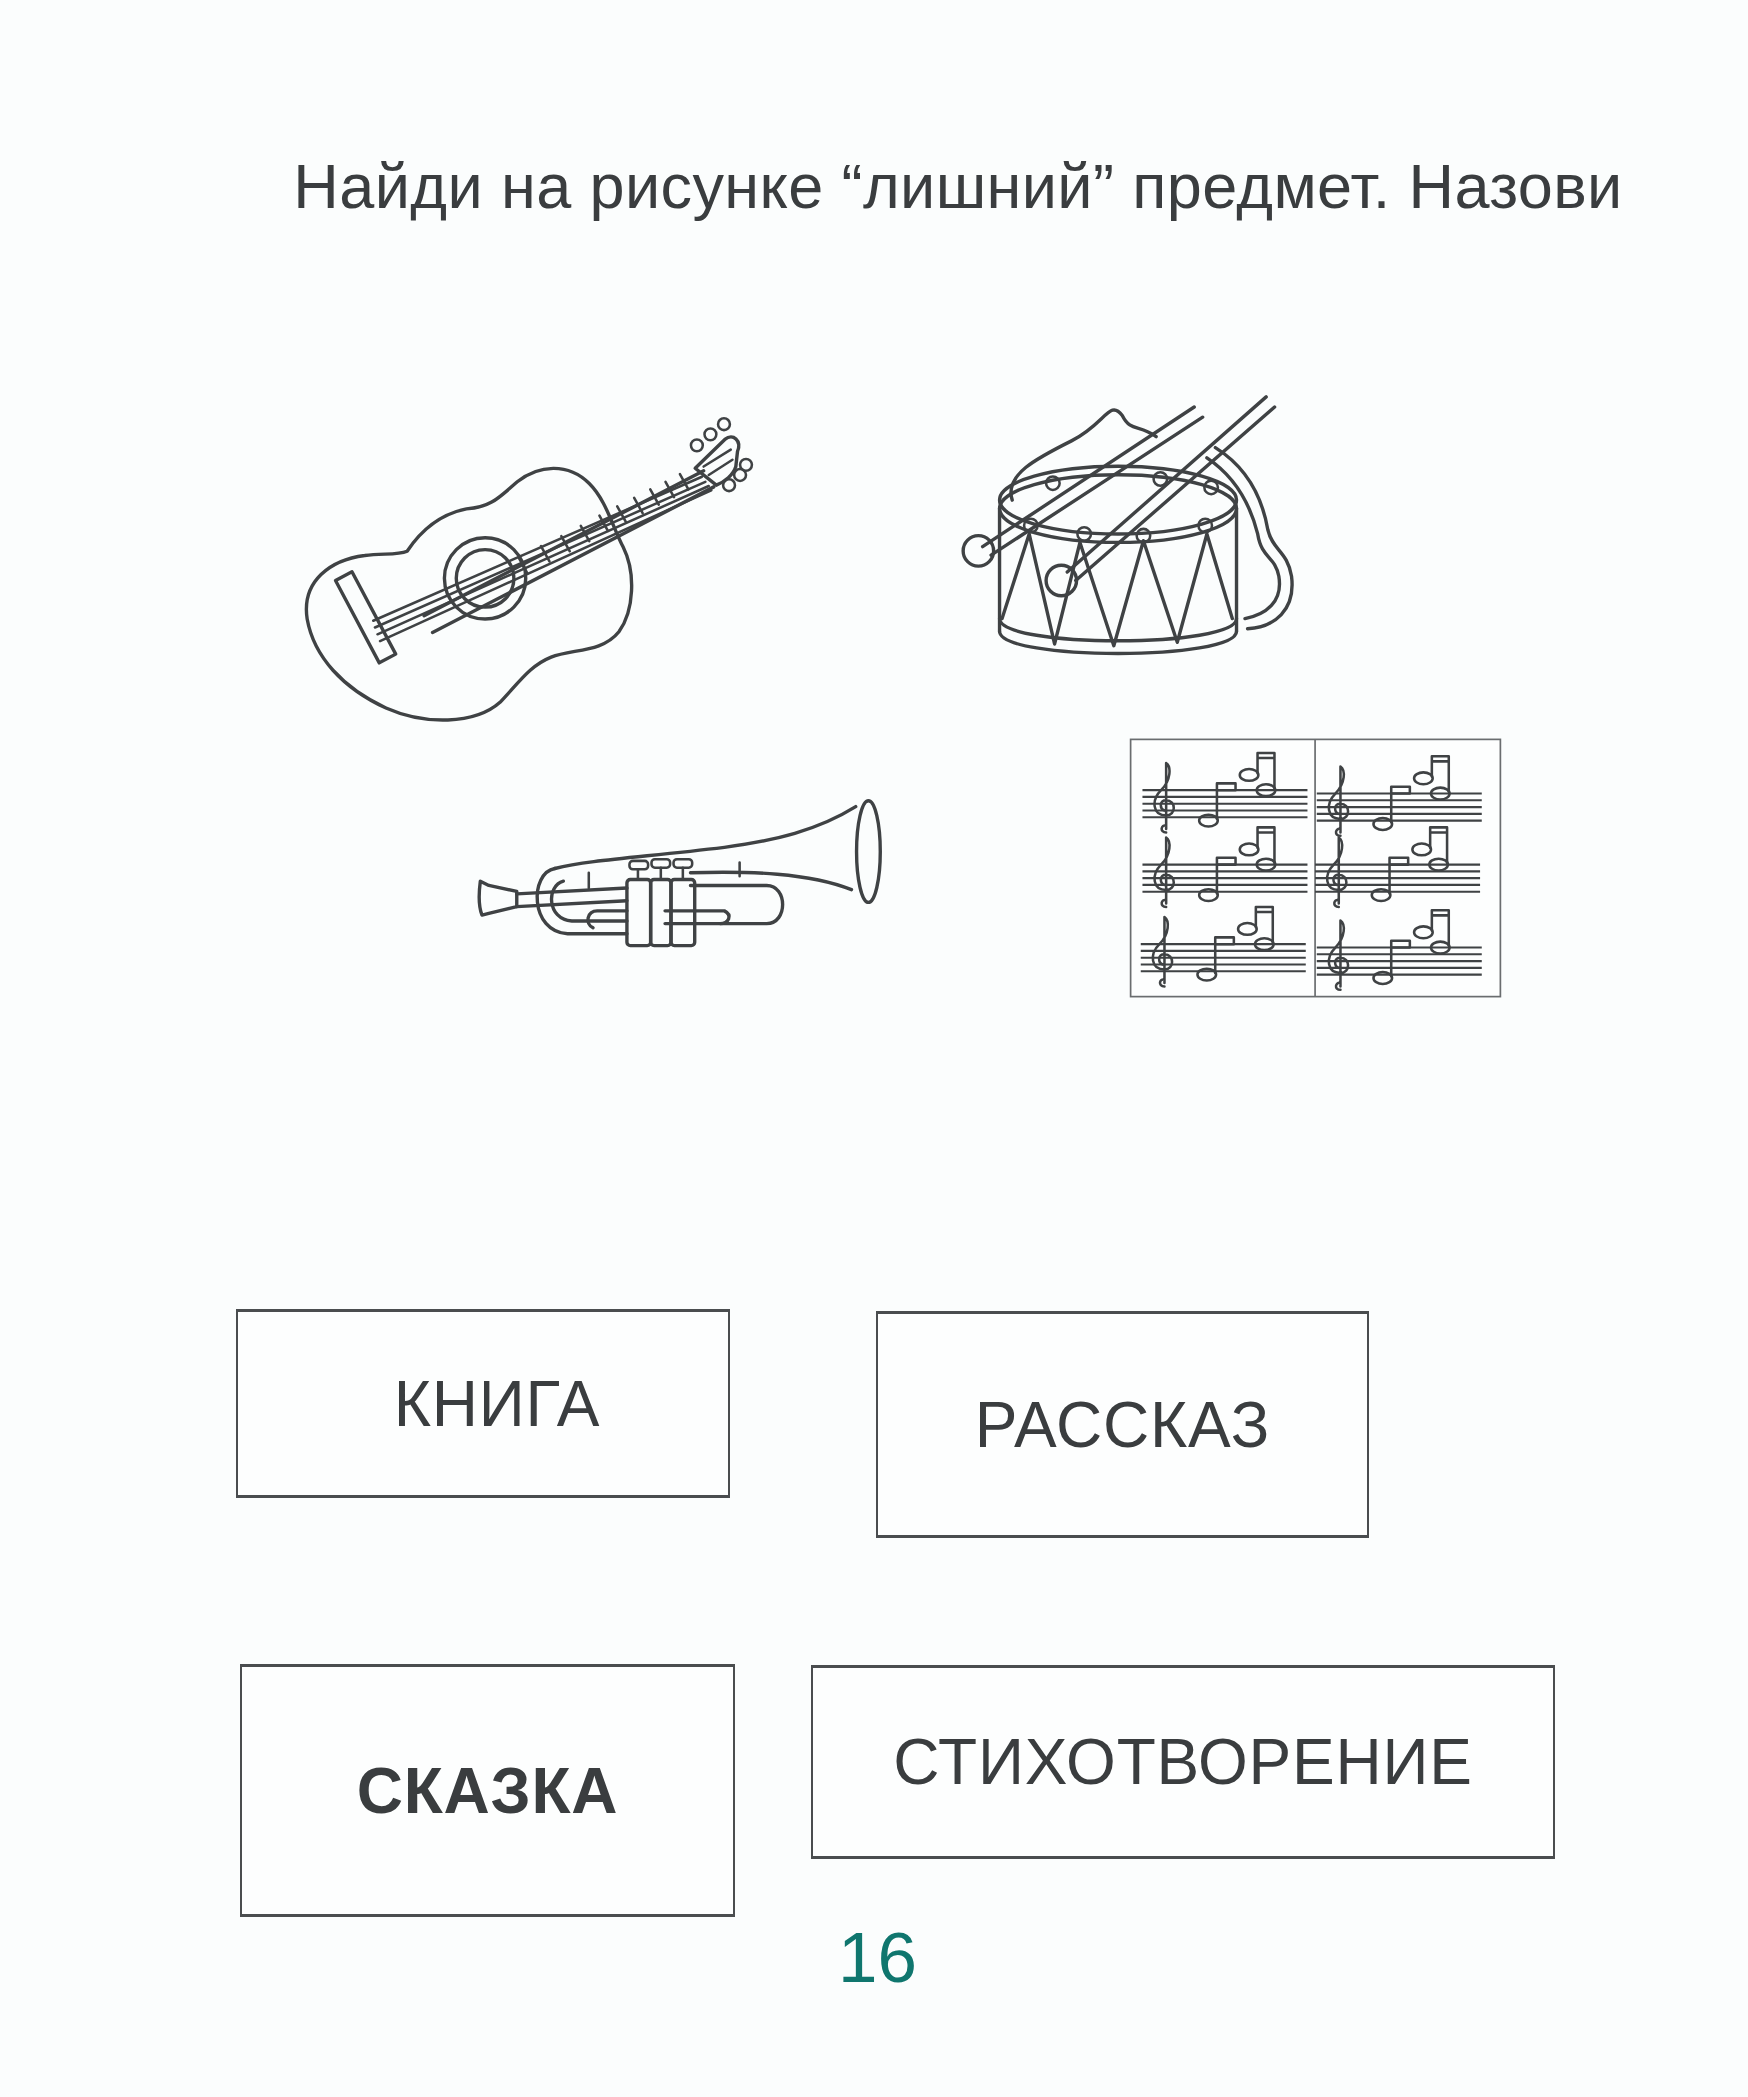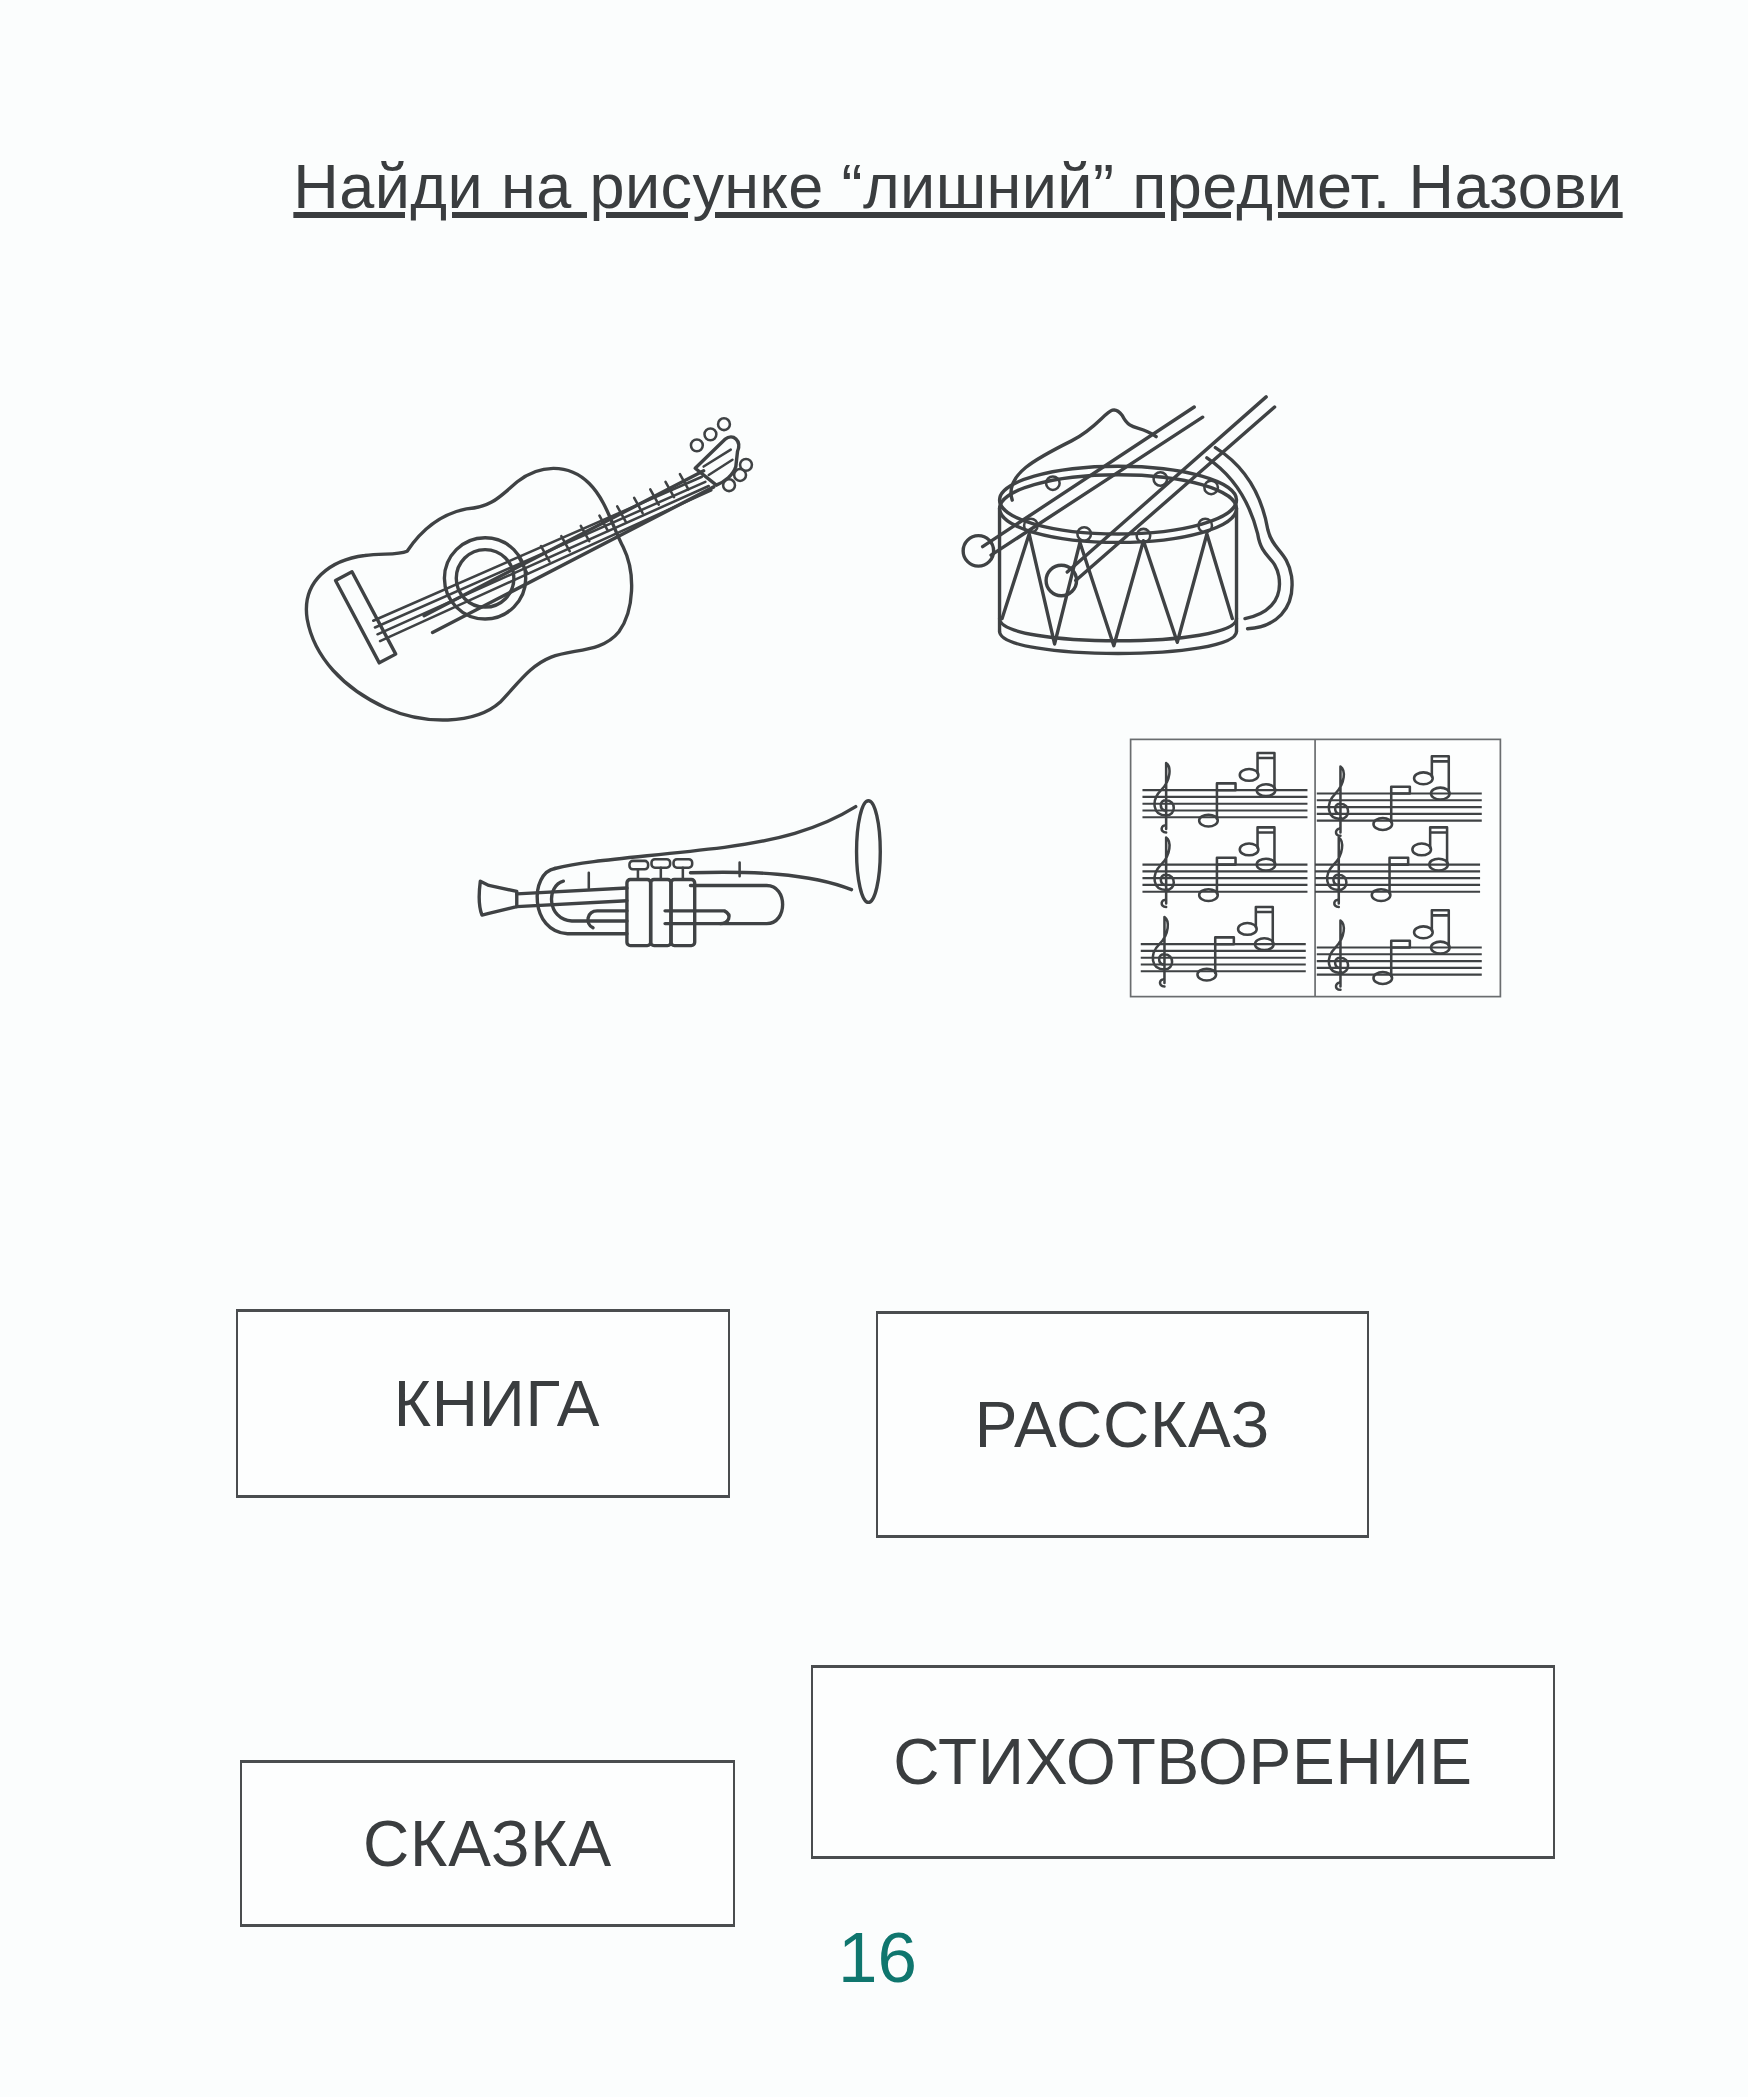--- a/index.html
+++ b/index.html
@@ -10,21 +10,21 @@
       overflow: hidden;
       font-family: "Liberation Sans", "DejaVu Sans", sans-serif;
       color: #3a3d3f;
     }
     .abs { position: absolute; }
     .title {
       left: 170px; width: 1576px; top: 142px;
       text-align: center; font-size: 63px; line-height: 88px;
       letter-spacing: 0.4px;
     }
-    .title .line { display: block; white-space: nowrap; text-decoration: underline; }
+    .title .line { display: block; white-space: nowrap; }
     .q2 {
       left: 280px; width: 1322px; top: 1081px;
       text-align: center; font-size: 61px; line-height: 86px;
     }
     .q2 .line { display: block; white-space: nowrap; }
     .wordbox {
       border: 2.5px solid #4a4d4f;
       border-top-width: 3.4px; border-bottom-width: 3.4px;
       box-sizing: border-box;
       display: flex; align-items: center; justify-content: center;
@@ -165,21 +165,21 @@
 
 <div class="abs q2">
 </div>
 
 <div class="abs wordbox" style="left:236px;top:1309px;width:494px;height:189px;padding-left:28px;">
   <span>КНИГА</span>
 </div>
 <div class="abs wordbox" style="left:876px;top:1311px;width:493px;height:227px;">
   <span>РАССКАЗ</span>
 </div>
-<div class="abs wordbox" style="left:240px;top:1760px;width:495px;height:167px;">
+<div class="abs wordbox" style="left:240px;top:1664px;width:495px;height:253px;font-weight:bold;">
   <span>СКАЗКА</span>
 </div>
 <div class="abs wordbox" style="left:811px;top:1665px;width:744px;height:194px;">
   <span>СТИХОТВОРЕНИЕ</span>
 </div>
 
 <div class="abs pagenum">16</div>
 
 
 </body></html>

